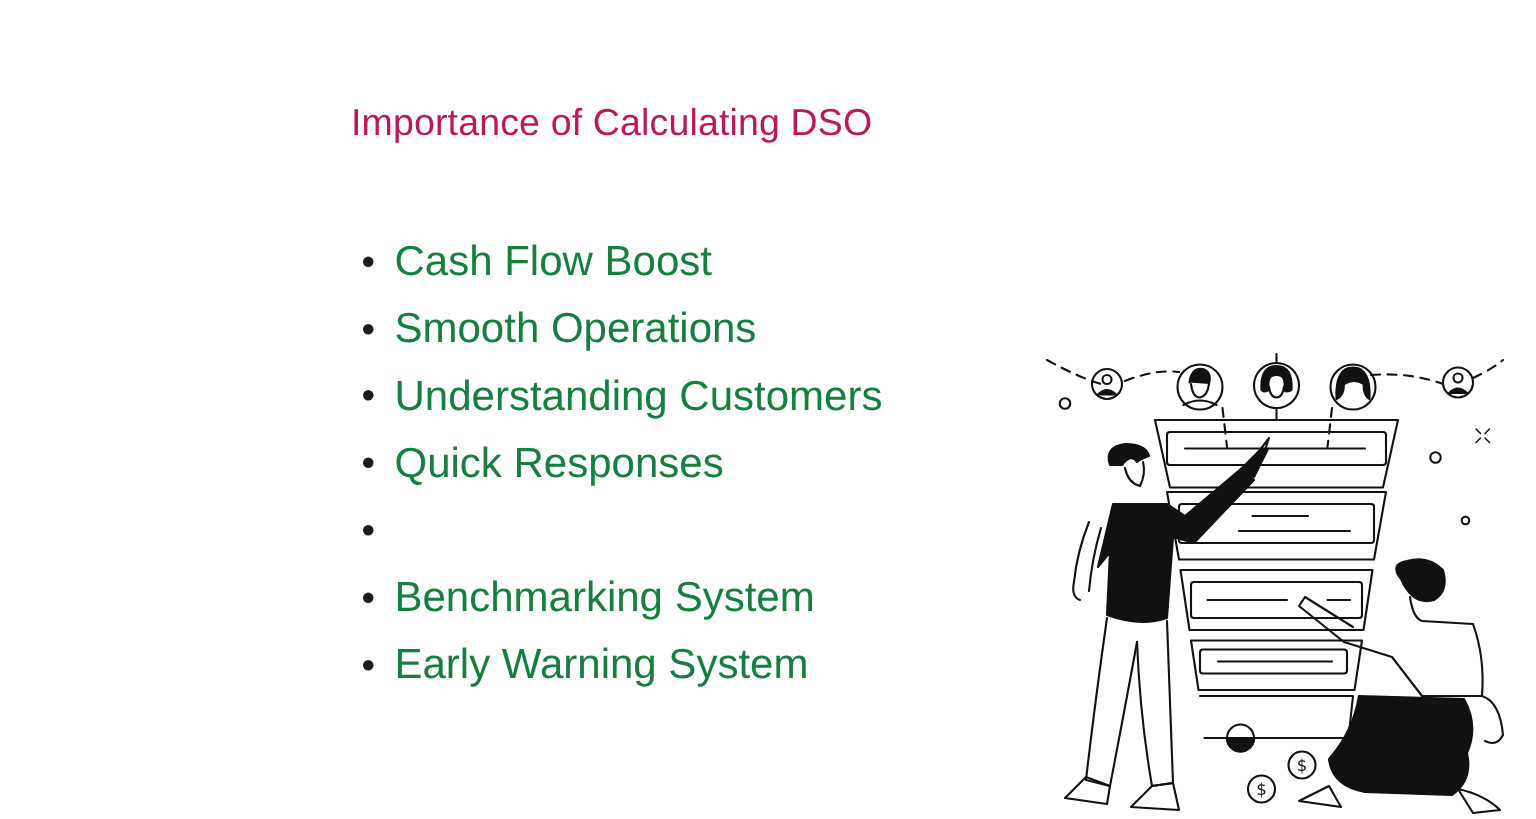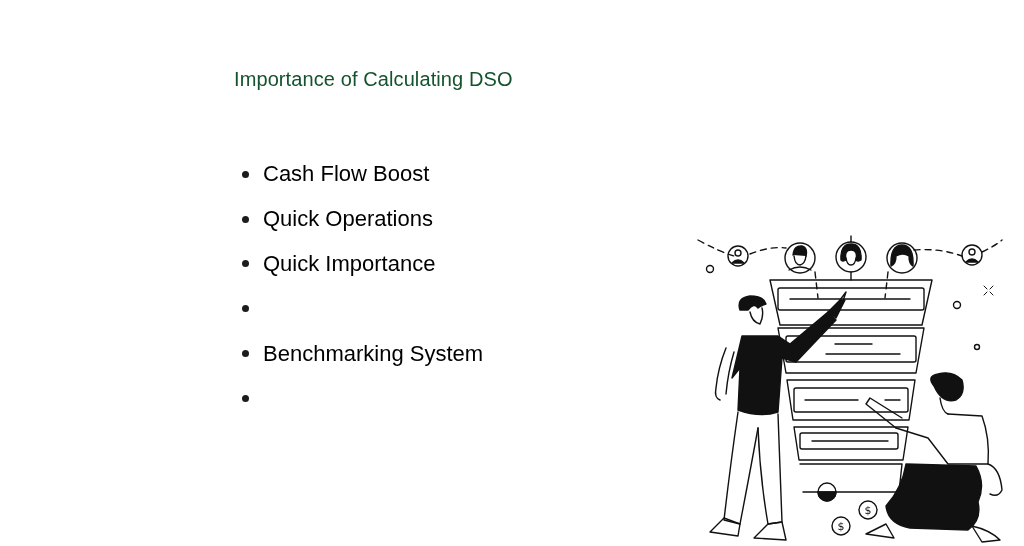--- a/index.html
+++ b/index.html
@@ -4,30 +4,30 @@
   <style>
     html, body { margin: 0; padding: 0; }
     body {
       width: 1024px; height: 546px; background: #ffffff;
       position: relative; overflow: hidden;
       font-family: "Liberation Sans", "DejaVu Sans", sans-serif;
       color: #1a1a1a;
     }
     .title {
       position: absolute; left: 234px; top: 68px;
-      font-size: 20px; font-weight: normal; letter-spacing: 0.1px;
-      margin: 0; color: #14532d;
+      font-size: 25px; font-weight: normal; letter-spacing: 0.1px;
+      margin: 0; color: #be185d;
     }
     .bullets {
       position: absolute; left: 242px; top: 152px;
       margin: 0; padding: 0; list-style: none;
     }
     .bullets li {
       display: flex; align-items: center;
-      height: 44.8px; font-size: 22px; color: #000000;
+      height: 44.8px; font-size: 28px; color: #15803d;
     }
     .bullets .dot {
       width: 7px; height: 7px; border-radius: 50%;
       background: #1c1c1c; margin-right: 14px; flex: 0 0 auto;
     }
     .illus {
       position: absolute; left: 690px; top: 228px;
       width: 330px; height: 318px;
     }
   </style>
@@ -36,35 +36,40 @@
 
 <h1 class="title">Importance of Calculating DSO</h1>
 
 <ul class="bullets">
   <li>
       <span class="dot"></span>
       <span>Cash Flow Boost</span>
     </li>
   <li>
       <span class="dot"></span>
-      <span>Quick Operations</span>
+      <span>Smooth Operations</span>
     </li>
   <li>
       <span class="dot"></span>
-      <span>Quick Importance</span>
+      <span>Understanding Customers</span>
+    </li>
+  <li>
+      <span class="dot"></span>
+      <span>Quick Responses</span>
     </li>
   <li>
       <span class="dot"></span>
     </li>
   <li>
       <span class="dot"></span>
       <span>Benchmarking System</span>
     </li>
   <li>
       <span class="dot"></span>
+      <span>Early Warning System</span>
     </li>
 </ul>
 
 <svg class="illus" viewBox="0 0 330 318" fill="none" stroke="#111" stroke-width="1.4" stroke-linecap="round" stroke-linejoin="round">
 
   <g stroke-dasharray="6 5">
     <path d="M8 12 Q30 24 44 28"></path>
     <path d="M60 26 Q80 18 96 20"></path>
     <path d="M224 22 Q250 20 272 28"></path>
     <path d="M292 24 Q305 18 312 12"></path>

